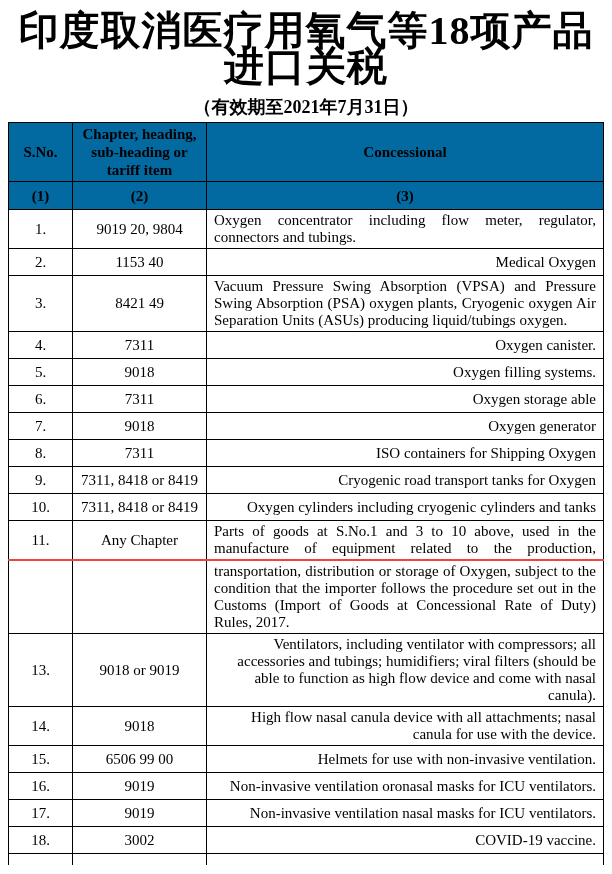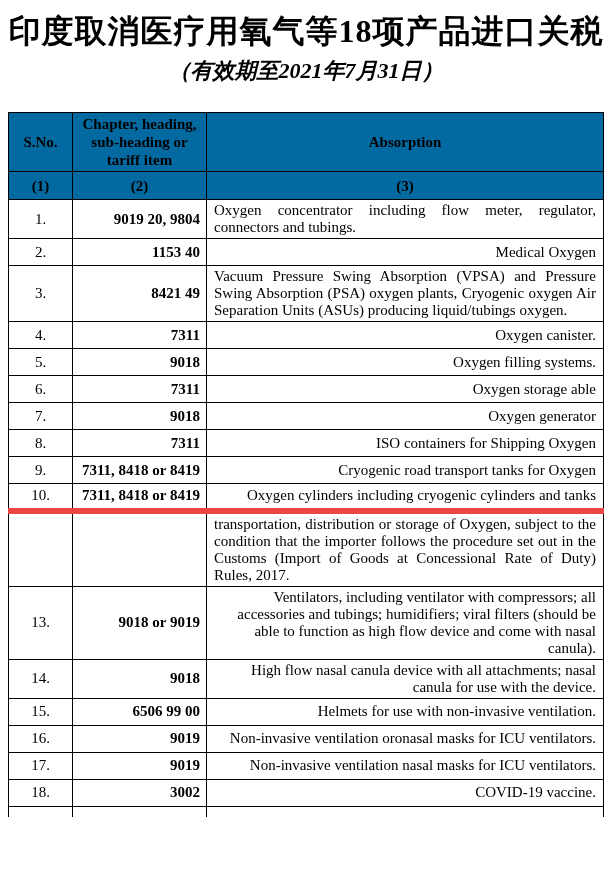--- a/index.html
+++ b/index.html
@@ -7,35 +7,34 @@
     width: 612px; height: 874px;
     background: #ffffff;
     overflow: hidden;
     font-family: "Liberation Serif", "DejaVu Serif", serif;
     color: #000;
   }
   .page { width: 612px; height: 874px; overflow: hidden; background: #fff; }
   .doc-title {
     margin-top: 13px;
     text-align: center;
-    font-size: 32px;
+    font-size: 40px;
     font-weight: bold;
     letter-spacing: 1px;
     line-height: 36px;
     font-family: "Liberation Serif", "DejaVu Sans", serif;
   }
   .doc-subtitle {
     margin-top: 9px;
-    margin-bottom: 28px;
+    margin-bottom: 2px;
     text-align: center;
-    font-size: 22px;
+    font-size: 18px;
     font-weight: bold;
     line-height: 26px;
     font-family: "Liberation Serif", "DejaVu Sans", serif;
-    font-style: italic;
   }
   table.tariff {
     margin-left: 8px;
     width: 595px;
     border-collapse: collapse;
     table-layout: fixed;
     font-size: 15px;
     line-height: 17px;
   }
   .tariff th, .tariff td {
@@ -46,25 +45,25 @@
   .tariff thead th {
     background: #0369a1;
     font-weight: bold;
     text-align: center;
     line-height: 18px;
   }
   tr.head-row    { height: 54px; }
   tr.index-row   { height: 28px; }
   tr.body-row    { height: 27px; }
   td.sno  { text-align: center; }
-  td.chapter { text-align: right; vertical-align: middle; font-weight: bold; }
+  td.chapter { text-align: center; vertical-align: middle; }
   td.desc { text-align: right; padding: 2px 7px; }
   td.desc.justify { text-align: justify; }
   td.desc.justify-all { text-align: justify; text-align-last: justify; }
-  tr.cont-row td { border-top: 6px solid #ef4444; vertical-align: top; }
+  tr.cont-row td { border-top: 2px solid #ef4444; vertical-align: top; }
   tr.partial-row { height: 11px; }
   tr.partial-row td { border-bottom: none; }
 </style>
 </head>
 <body>
 
 <div class="page">
 
   <div class="doc-title">印度取消医疗用氧气等18项产品进口关税</div>
   <div class="doc-subtitle">（有效期至2021年7月31日）</div>
@@ -72,21 +71,21 @@
   <table class="tariff">
     <colgroup>
       <col style="width:64px">
       <col style="width:134px">
       <col style="width:397px">
     </colgroup>
     <thead>
       <tr class="head-row">
         <th>S.No.</th>
         <th>Chapter, heading, sub-heading or tariff item</th>
-        <th>Absorption</th>
+        <th>Concessional</th>
       </tr>
       <tr class="index-row">
         <th>(1)</th>
         <th>(2)</th>
         <th>(3)</th>
       </tr>
     </thead>
     <tbody>
       <tr class="body-row">
         <td class="sno">1.</td>
@@ -131,20 +130,25 @@
       <tr class="body-row">
         <td class="sno">9.</td>
         <td class="chapter">7311, 8418 or 8419</td>
         <td class="desc">Cryogenic road transport tanks for Oxygen</td>
       </tr>
       <tr class="body-row">
         <td class="sno">10.</td>
         <td class="chapter">7311, 8418 or 8419</td>
         <td class="desc">Oxygen cylinders including cryogenic cylinders and tanks</td>
       </tr>
+      <tr class="body-row">
+        <td class="sno">11.</td>
+        <td class="chapter">Any Chapter</td>
+        <td class="desc justify-all">Parts of goods at S.No.1 and 3 to 10 above, used in the manufacture of equipment related to the production,</td>
+      </tr>
       <tr class="body-row cont-row">
         <td class="sno"></td>
         <td class="chapter"></td>
         <td class="desc justify">transportation, distribution or storage of Oxygen, subject to the condition that the importer follows the procedure set out in the Customs (Import of Goods at Concessional Rate of Duty) Rules, 2017.</td>
       </tr>
       <tr class="body-row">
         <td class="sno">13.</td>
         <td class="chapter">9018 or 9019</td>
         <td class="desc">Ventilators, including ventilator with compressors; all accessories and tubings; humidifiers; viral filters (should be able to function as high flow device and come with nasal canula).</td>
       </tr>

